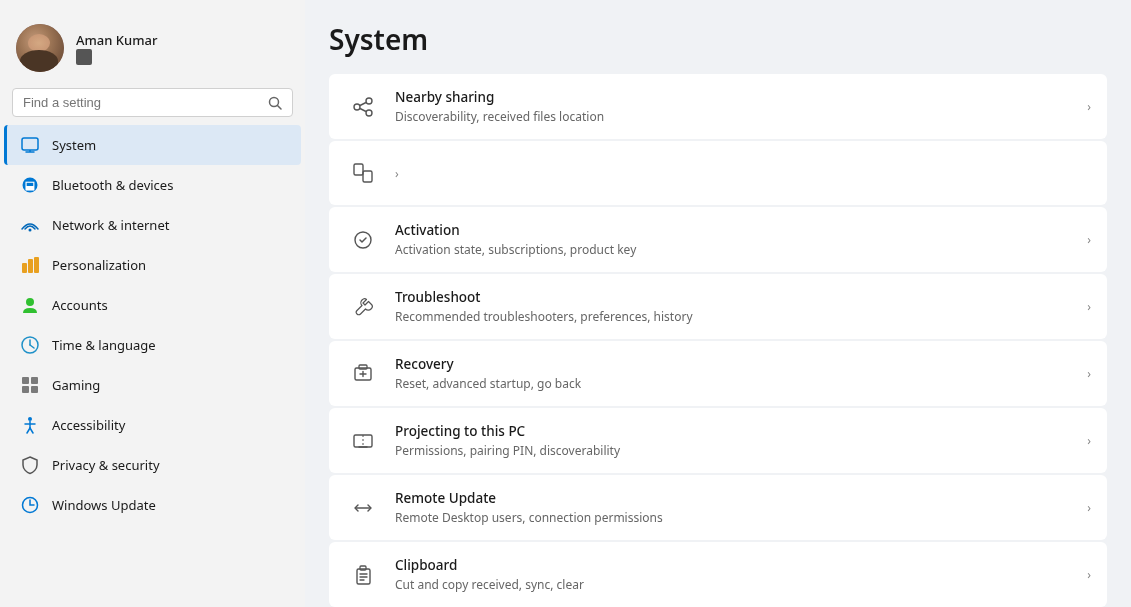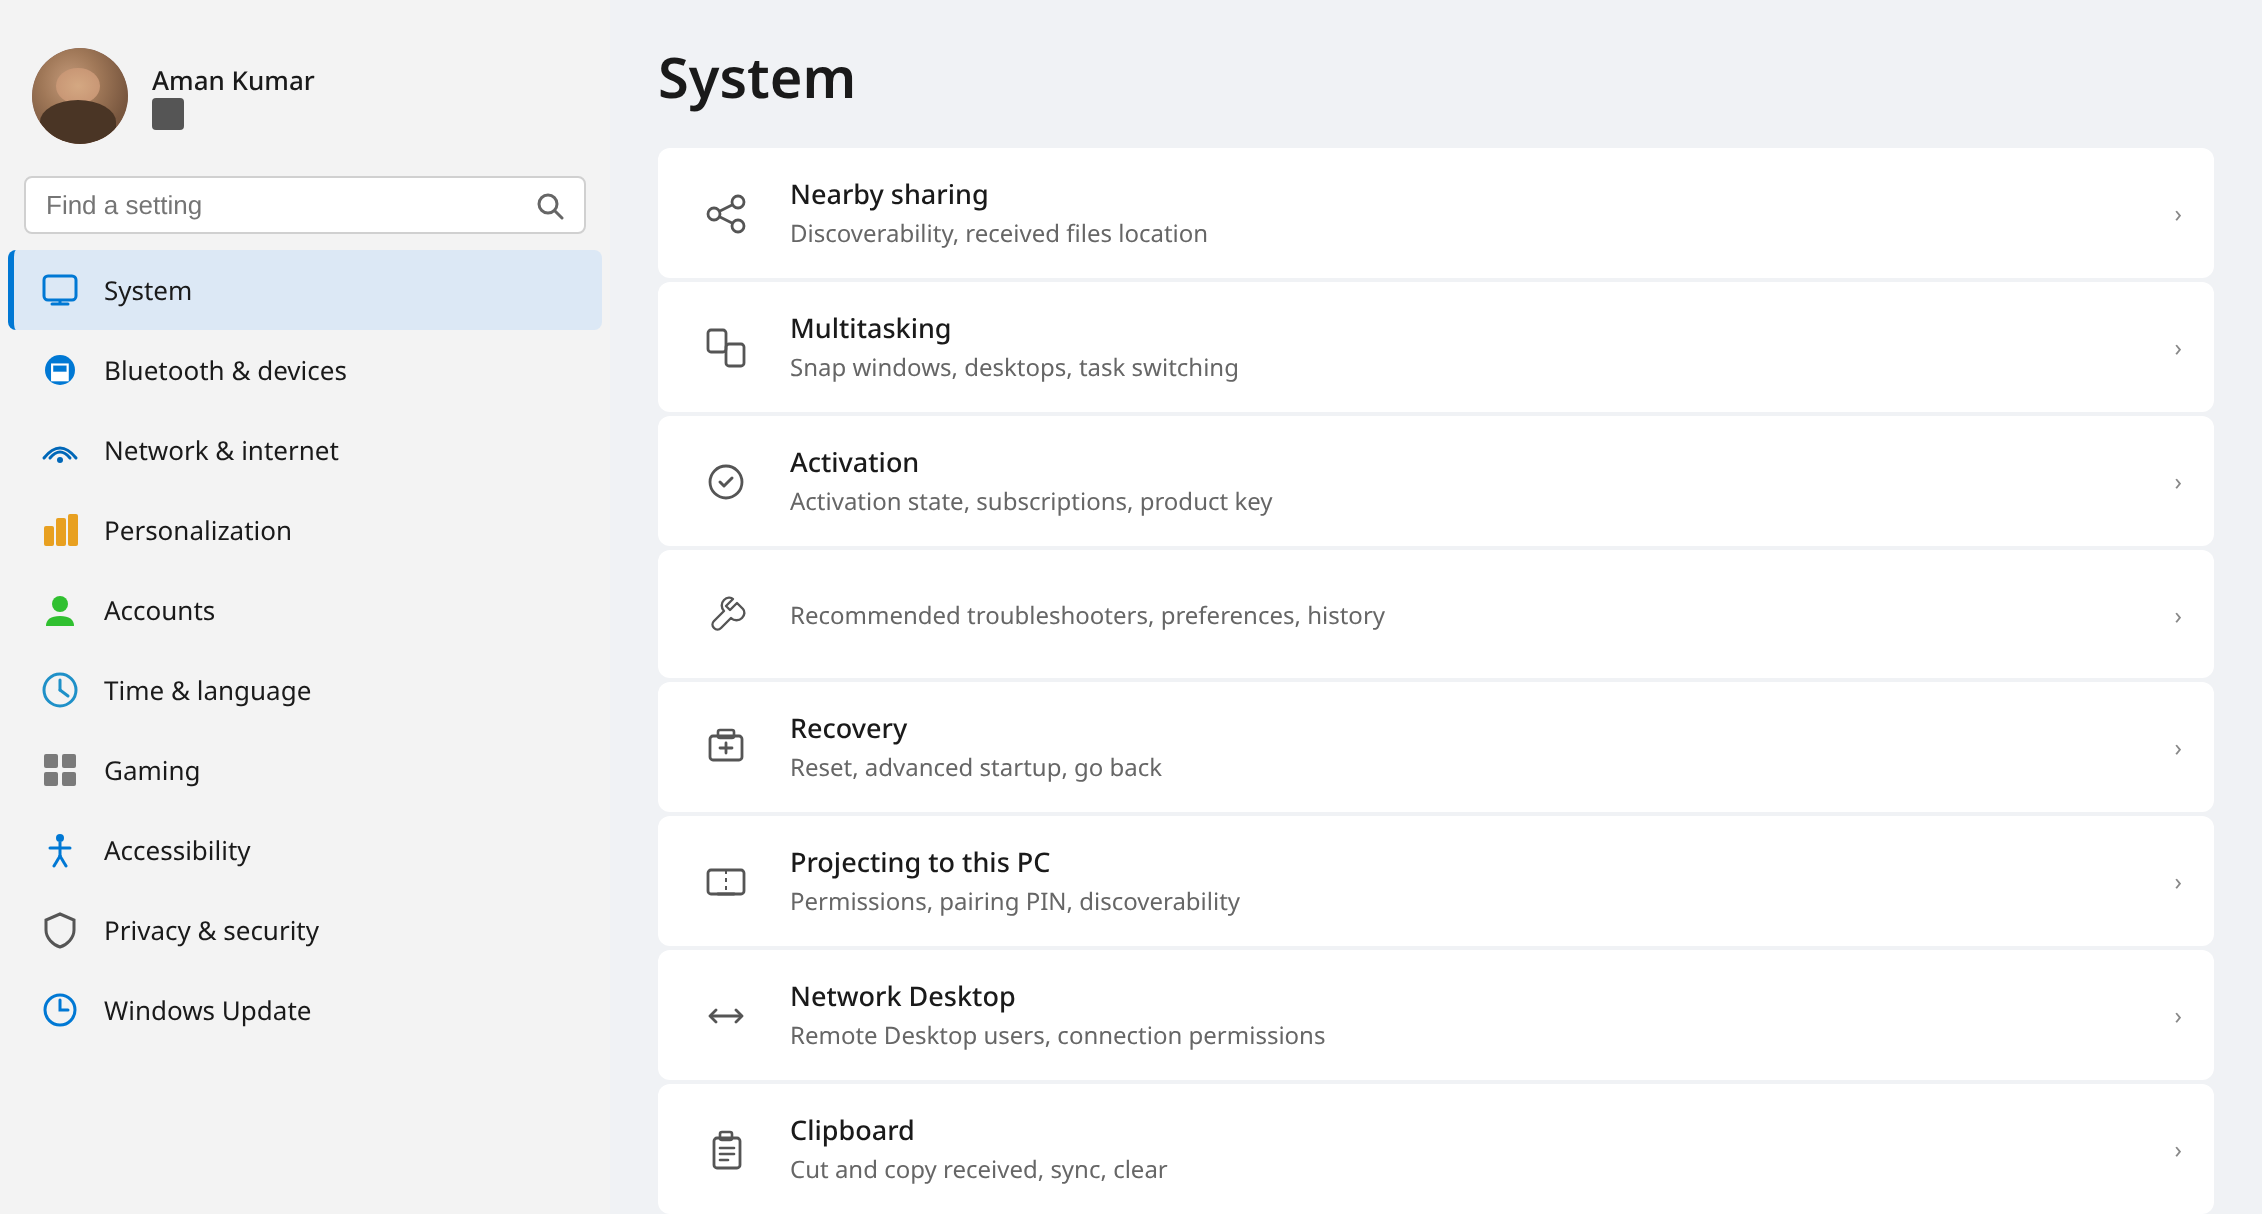--- a/index.html
+++ b/index.html
@@ -406,24 +406,20 @@
       <span class="settings-item-arrow">›</span>
     </div>
 
     <div class="settings-item">
       <div class="settings-item-icon">
         <svg width="22" height="22" viewBox="0 0 22 22" fill="none">
           <rect x="2" y="2" width="9" height="11" rx="1.5" stroke="#555" stroke-width="1.4" fill="none"></rect>
           <rect x="11" y="9" width="9" height="11" rx="1.5" stroke="#555" stroke-width="1.4" fill="none"></rect>
         </svg>
       </div>
-      <div class="settings-item-text">
-        <div class="settings-item-title">Multitasking</div>
-        <div class="settings-item-desc">Snap windows, desktops, task switching</div>
-      </div>
       <span class="settings-item-arrow">›</span>
     </div>
 
     <div class="settings-item">
       <div class="settings-item-icon">
         <svg width="22" height="22" viewBox="0 0 22 22" fill="none">
           <circle cx="11" cy="11" r="8" stroke="#555" stroke-width="1.4" fill="none"></circle>
           <path d="M8 11 L10 13 L14 9" stroke="#555" stroke-width="1.5" stroke-linecap="round" stroke-linejoin="round"></path>
         </svg>
       </div>
@@ -434,20 +430,21 @@
       <span class="settings-item-arrow">›</span>
     </div>
 
     <div class="settings-item">
       <div class="settings-item-icon">
         <svg width="22" height="22" viewBox="0 0 22 22" fill="none">
           <path d="M16.5 5.5 L13 9 L11 7 L14.5 3.5 C13.5 2.5 11.5 2.5 10 4 C8.5 5.5 8.5 8 10 9.5 L5 14.5 C4 15.5 4 17 5 18 C6 19 7.5 19 8.5 18 L13.5 13 C15 14.5 17.5 14.5 19 13 C20.5 11.5 20.5 9.5 19.5 8.5 L16.5 5.5Z" stroke="#555" stroke-width="1.2" fill="none" stroke-linejoin="round"></path>
         </svg>
       </div>
       <div class="settings-item-text">
+        <div class="settings-item-title">Troubleshoot</div>
         <div class="settings-item-desc">Recommended troubleshooters, preferences, history</div>
       </div>
       <span class="settings-item-arrow">›</span>
     </div>
 
     <div class="settings-item">
       <div class="settings-item-icon">
         <svg width="22" height="22" viewBox="0 0 22 22" fill="none">
           <rect x="3" y="5" width="16" height="12" rx="1.5" stroke="#555" stroke-width="1.4" fill="none"></rect>
           <rect x="7" y="2" width="8" height="4" rx="1" stroke="#555" stroke-width="1.3" fill="none"></rect>
@@ -479,21 +476,21 @@
 
     <div class="settings-item">
       <div class="settings-item-icon">
         <svg width="22" height="22" viewBox="0 0 22 22" fill="none">
           <line x1="4" y1="11" x2="18" y2="11" stroke="#555" stroke-width="1.4" stroke-linecap="round"></line>
           <polyline points="6,8 3,11 6,14" stroke="#555" stroke-width="1.4" stroke-linecap="round" stroke-linejoin="round" fill="none"></polyline>
           <polyline points="16,8 19,11 16,14" stroke="#555" stroke-width="1.4" stroke-linecap="round" stroke-linejoin="round" fill="none"></polyline>
         </svg>
       </div>
       <div class="settings-item-text">
-        <div class="settings-item-title">Network Desktop</div>
+        <div class="settings-item-title">Remote Update</div>
         <div class="settings-item-desc">Remote Desktop users, connection permissions</div>
       </div>
       <span class="settings-item-arrow">›</span>
     </div>
 
     <div class="settings-item">
       <div class="settings-item-icon">
         <svg width="22" height="22" viewBox="0 0 22 22" fill="none">
           <rect x="5" y="5" width="13" height="15" rx="1.5" stroke="#555" stroke-width="1.4" fill="none"></rect>
           <rect x="8" y="2" width="6" height="4" rx="1" stroke="#555" stroke-width="1.3" fill="none"></rect>

